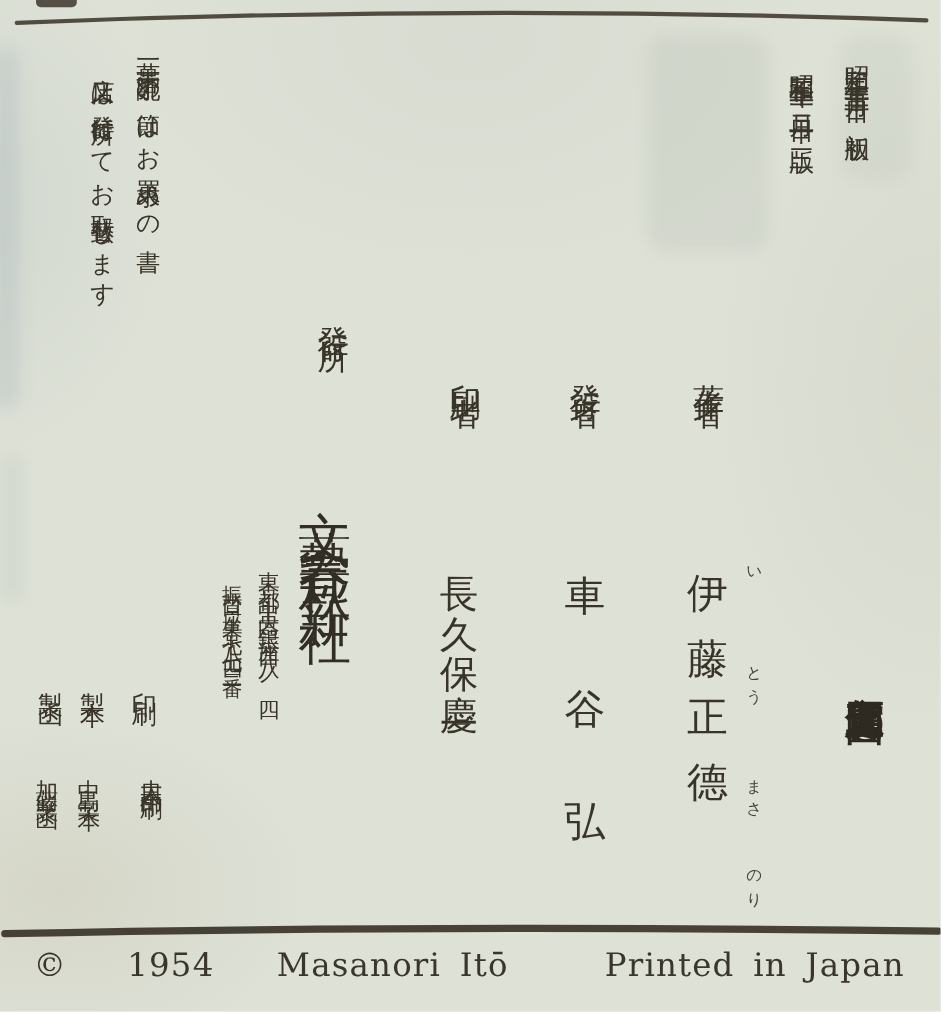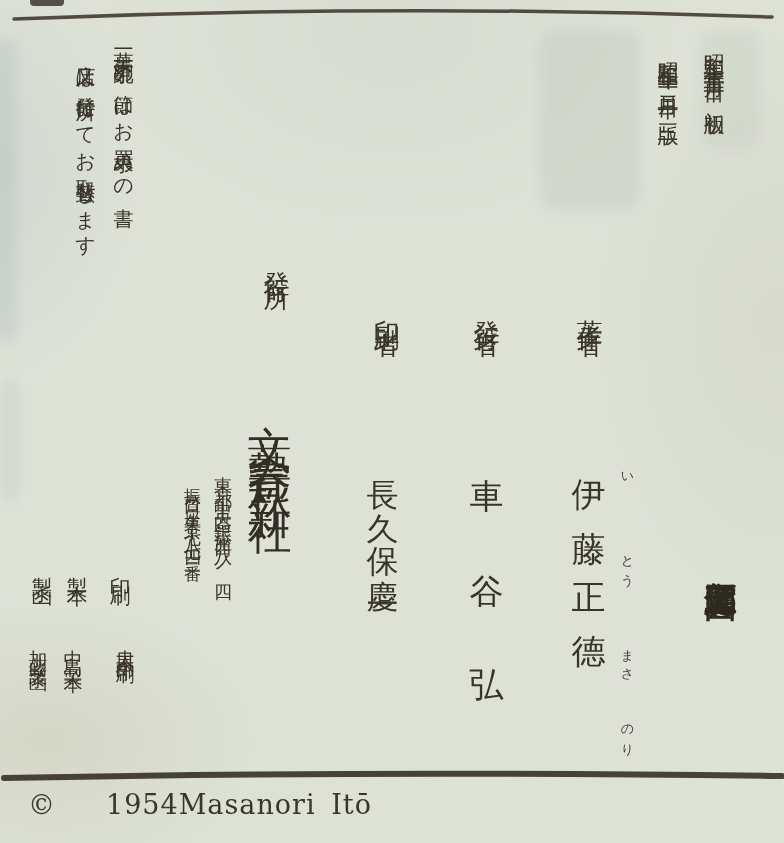--- a/index.html
+++ b/index.html
@@ -73,21 +73,21 @@
   .pv3 { left: 29px;  letter-spacing: 8.5px; }
 
   .footer {
     position: absolute; left: 0; right: 0; top: 789px;
     display: flex; align-items: baseline;
     padding: 0 30px 0 28px;
     font-size: 27px; letter-spacing: 1px; word-spacing: 6px;
     color: #3b362c;
   }
   .footer .year   { margin-left: 50px; }
-  .footer .holder { }
+  .footer .holder { margin-left: 52px; }
   .footer .printed { margin-left: auto; }
 </style>
 </head>
 <body>
 
 <div class="page">
 
   <div class="smudge s1"></div>
   <div class="smudge s2"></div>
   <div class="smudge s3"></div>
@@ -132,15 +132,16 @@
   <div class="v prod-value pv3">加藤製函</div>
 
   <svg class="rule bottom" width="784" height="16">
     <path d="M4,10 C300,4 560,5 782,8" stroke="#3e382d" stroke-width="6" fill="none" stroke-linecap="round" opacity="0.95"></path>
   </svg>
 
   <div class="footer">
     <span>©</span>
     <span class="year">1954</span>
     <span class="holder">Masanori Itō</span>
+    <span class="printed">Printed in Japan</span>
   </div>
 
 </div>
 
 </body></html>

